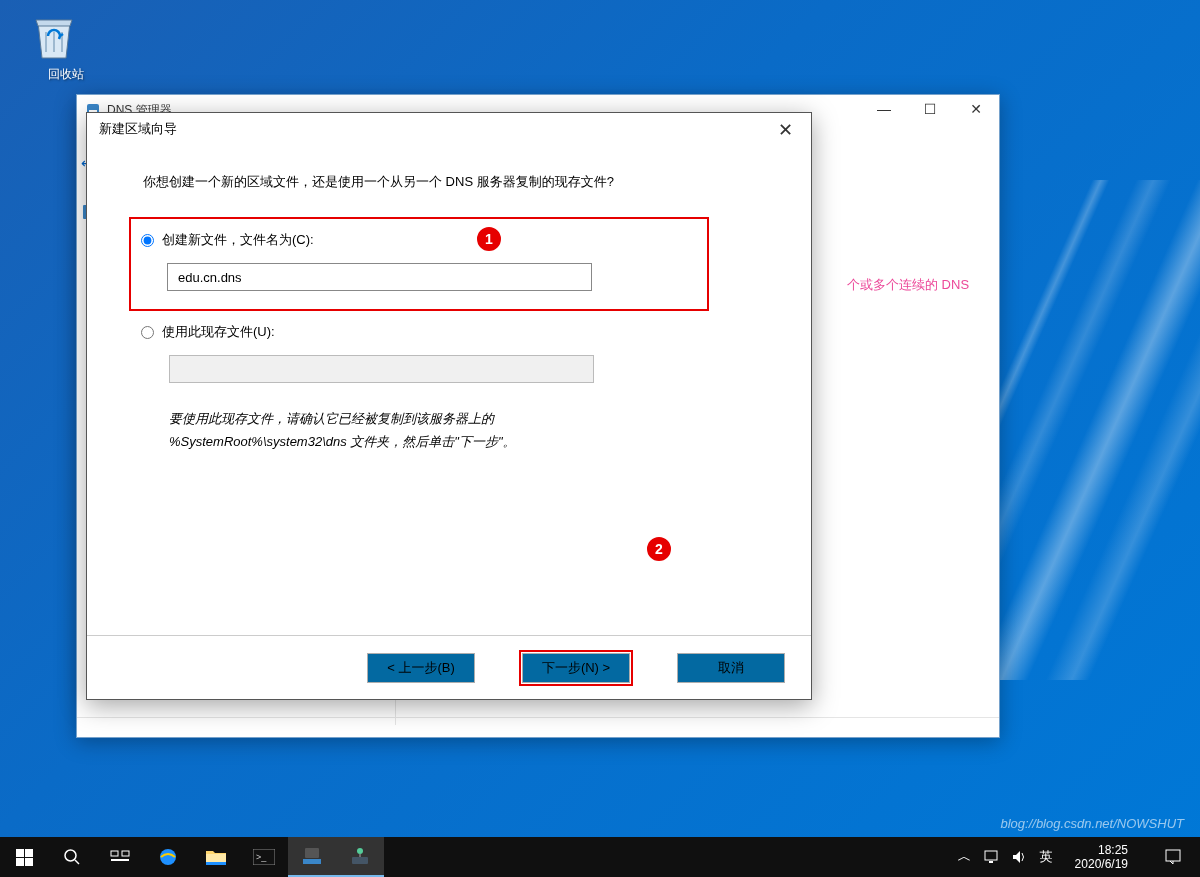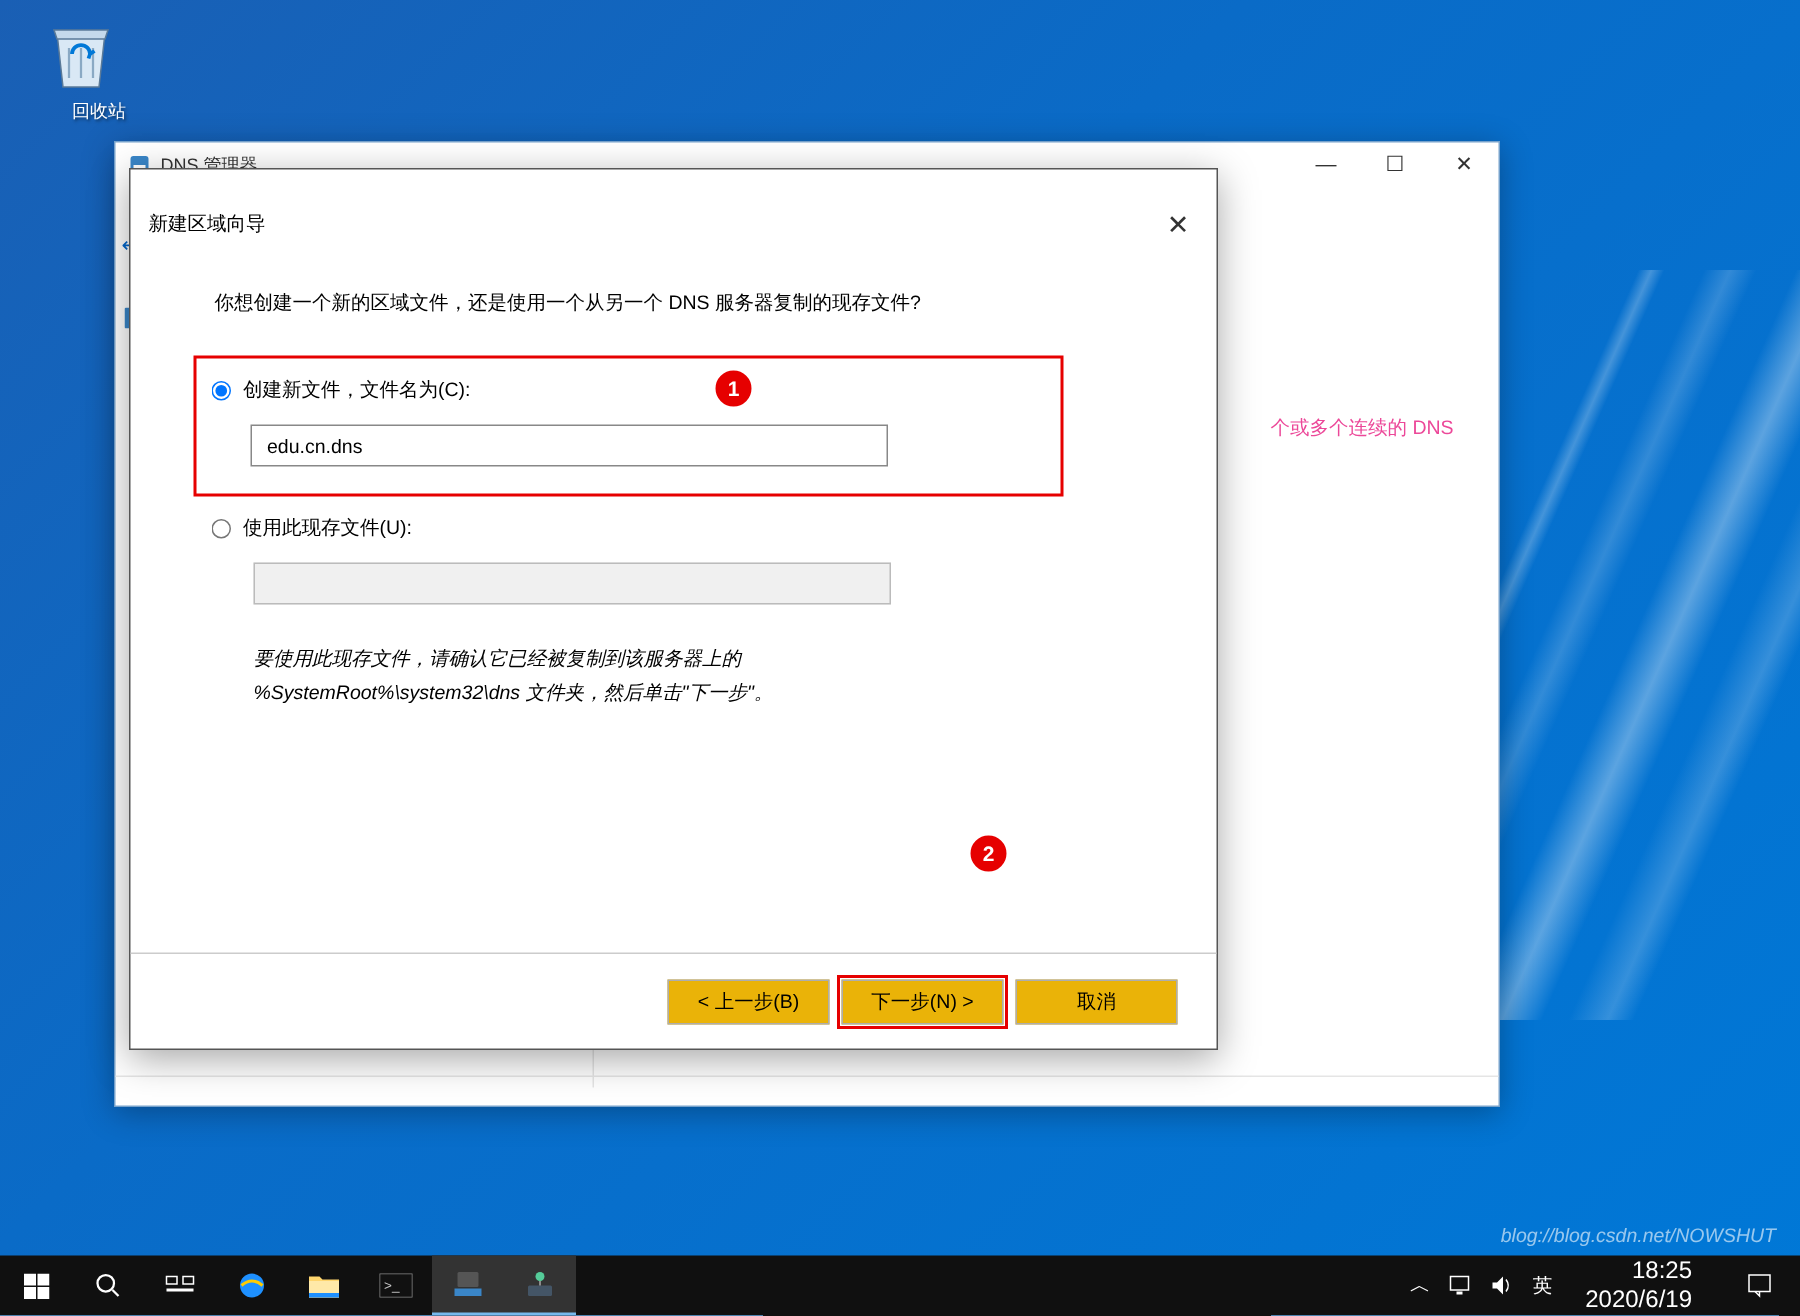--- a/index.html
+++ b/index.html
@@ -23,47 +23,47 @@
   .bg-titlebar .ticon { width:16px; height:16px; margin-right:6px; }
   .bg-ctl { position:absolute; right:0; top:0; display:flex; }
   .bg-ctl div { width:46px; height:28px; display:flex; align-items:center; justify-content:center; color:#333; font-size:14px; }
   .bg-text { position:absolute; left:755px; top:181px; font-size:13px; color:#ec4899;margin-left:15px; }
   .bg-left { position:absolute; left:6px; top:110px; width:12px; height:14px; }
   .bg-arrow { position:absolute; left:4px; top:60px; color:#0066cc; font-size:14px; }
   .bg-divider-v { position:absolute; left:318px; top:180px; width:1px; height:450px; background:#e5e5e5; }
   .bg-bottom-border { position:absolute; left:0; bottom:0; right:0; height:20px; border-top:1px solid #e5e5e5; }
   
   .wizard { position:absolute; left:86px; top:112px; width:726px; height:588px; background:#fff; border:1px solid #555; box-shadow:0 6px 24px rgba(0,0,0,.35); display:flex; flex-direction:column; }
-  .wiz-title { height:32px; display:flex; align-items:center; padding:0 12px; font-size:13px; color:#000; position:relative;margin-top:20px; }
+  .wiz-title { height:32px; display:flex; align-items:center; padding:0 12px; font-size:13px; color:#000; position:relative; }
   .wiz-close { position:absolute; right:10px; top:6px; font-size:18px; font-weight:300; cursor:pointer; color:#333; padding:0 8px; }
   .wiz-header { padding:12px 26px 18px 26px; display:flex; align-items:flex-start; justify-content:space-between; border-bottom:1px solid #ccc; background:linear-gradient(#fff,#fdfdfd); }
   .wiz-header-text h2 { font-size:14px; font-weight:700; margin-bottom:6px; }
   .wiz-header-text p { font-size:13px; color:#000; margin-left:22px; }
   .server-icon { width:42px; height:56px; }
   .wiz-body { flex:1; padding:28px 40px 20px 56px; font-size:13px; color:#000; position:relative; }
   .wiz-question { margin-bottom:26px; }
   .radio-row { display:flex; align-items:center; margin-bottom:14px; }
   .radio-row input { margin-right:8px; }
   .text-input { width:425px; height:28px; border:1px solid #888; padding:0 10px; font-size:13px; margin-left:26px; background:#fff; }
   .text-input.disabled { background:#f0f0f0; border-color:#bbb; }
   .group1 { border:2px solid #e60000; padding:12px 18px 18px 10px; margin-left:-14px; margin-bottom:12px; width:580px; position:relative; }
   .hint { margin-top:24px; margin-left:26px; line-height:1.8; width:500px;font-style:italic; }
   .badge { position:absolute; width:24px; height:24px; border:2.5px solid #e60000; background:#e60000; color:#fff; border-radius:50%; display:flex; align-items:center; justify-content:center; font-weight:700; font-size:14px; }
   .badge1 { left:346px; top:8px; }
   .badge2 { left:560px; top:392px; }
   .wiz-footer { height:64px; border-top:1px solid #ccc; display:flex; align-items:center; justify-content:flex-end; gap:8px; padding-right:26px; }
-  .btn { width:108px; height:30px; font-size:13px; background:#eab308; border:1px solid #adadad; cursor:pointer; }
+  .btn { width:108px; height:30px; font-size:13px; background:#0369a1; border:1px solid #adadad; cursor:pointer;margin-left:39px; }
   .btn.highlight { outline:2px solid #e60000; outline-offset:1px; }
   
   .taskbar { position:absolute; left:0; bottom:0; width:100%; height:40px; background:#101010; display:flex; align-items:center; color:#fff; }
   .tb-item { width:48px; height:40px; display:flex; align-items:center; justify-content:center; cursor:pointer; }
   .tb-item.active { background:#333; border-bottom:2px solid #76b9ed; }
   .tb-spacer { flex:1; }
   .tray { display:flex; align-items:center; gap:12px; padding-right:4px; font-size:12px; color:#fff; }
-  .tray .clock { text-align:right; line-height:1.2; font-size:16px; padding:0 10px; }
+  .tray .clock { text-align:right; line-height:1.2; font-size:12px; padding:0 10px; }
   .tray-ico { font-size:14px; cursor:pointer; }
   .notif { width:46px; height:40px; display:flex; align-items:center; justify-content:center; }
   .watermark { position:absolute; right:16px; bottom:46px; color:rgba(255,255,255,0.6); font-size:13px; font-style:italic; }
   
   svg { display:block; }
 </style>
 </head>
 <body>
 
 <div class="desktop">

